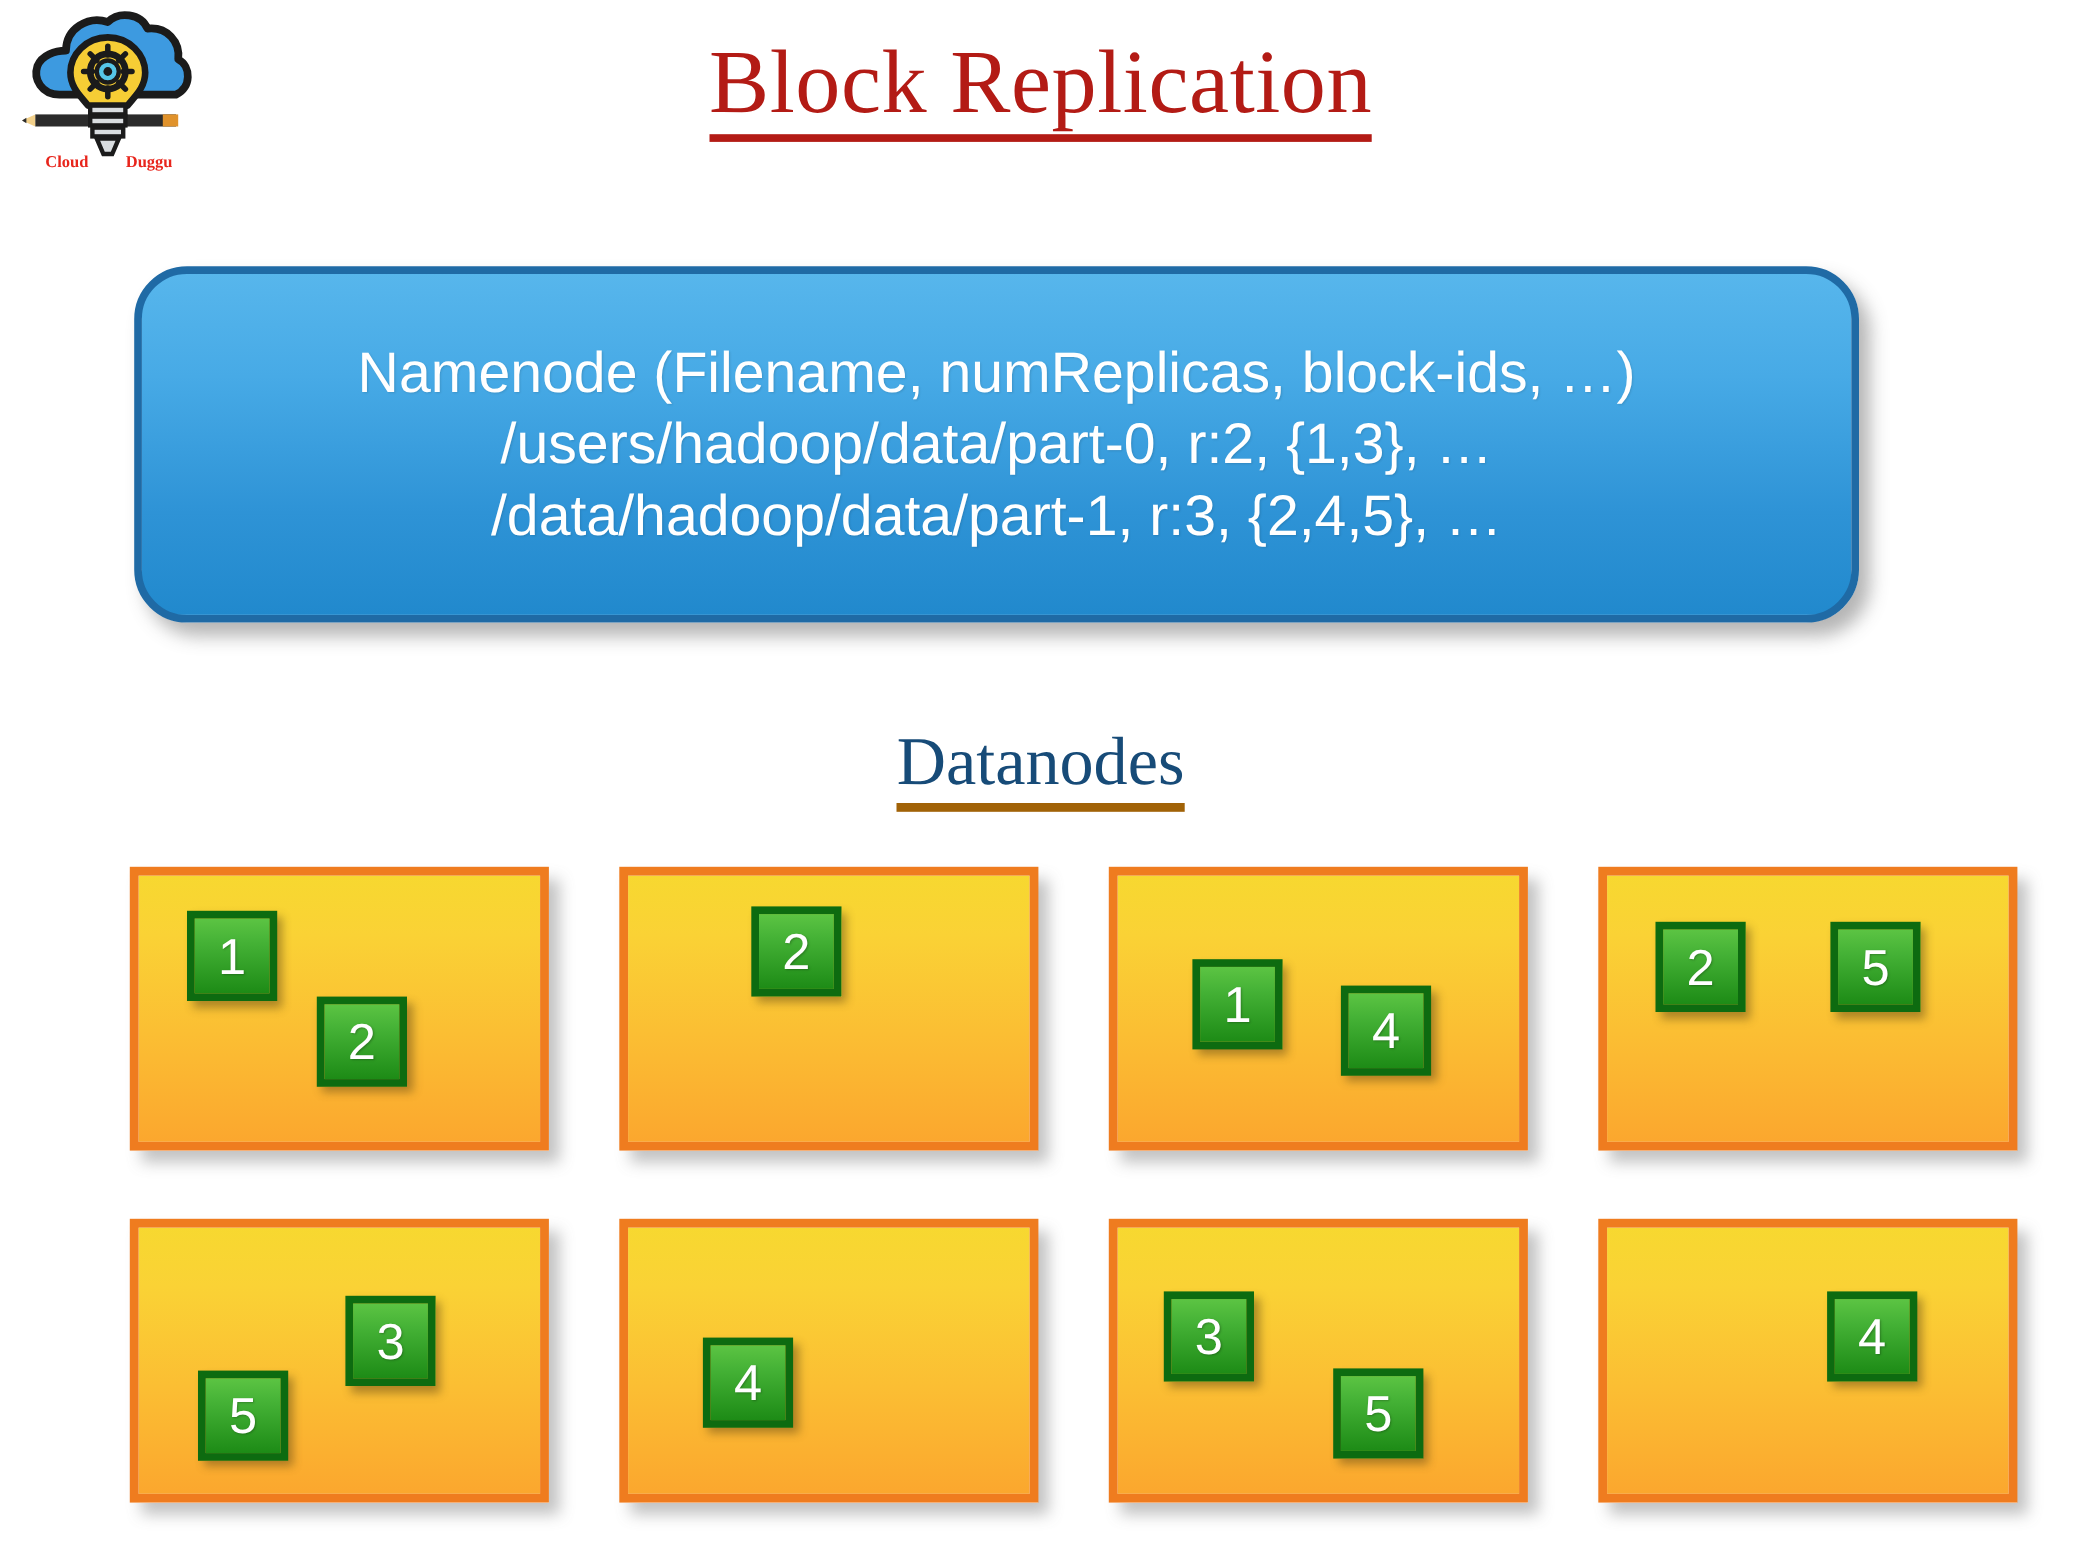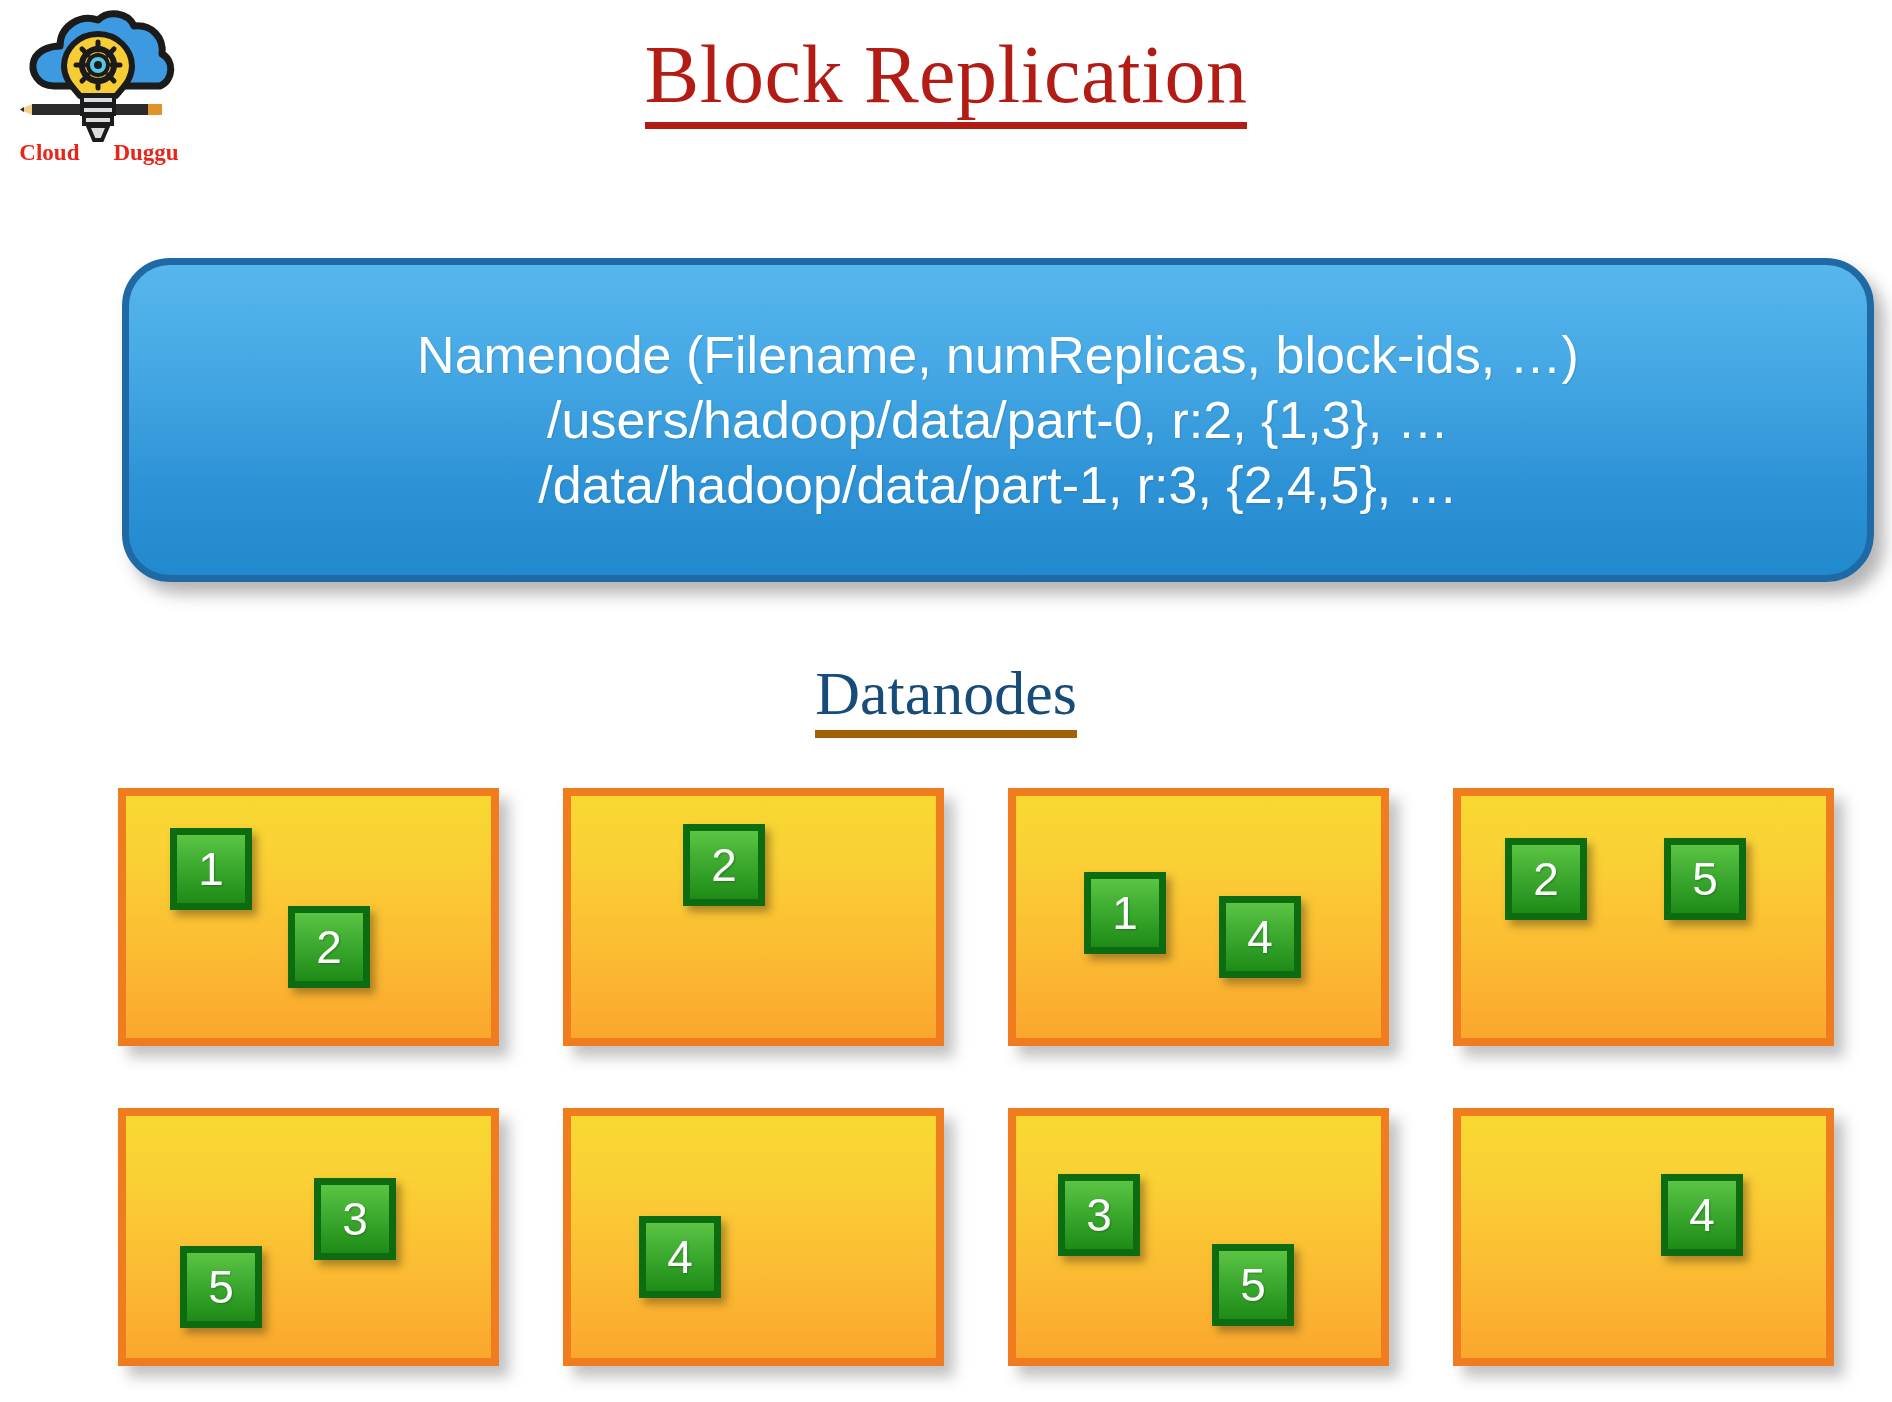--- a/index.html
+++ b/index.html
@@ -29,21 +29,21 @@
   }
   .logo svg { display: block; width: 170px; height: 140px; }
   .logo-wordmark {
     position: absolute;
     left: 0;
     top: 132px;
     width: 170px;
     text-align: center;
     font-family: "Liberation Serif", serif;
     font-weight: bold;
-    font-size: 23px;
+    font-size: 15px;
     color: #e8251c;
     letter-spacing: 0px;
     white-space: nowrap;
   }
   .logo-wordmark .gap { display: inline-block; width: 34px; }
 
   
   .title {
     position: absolute;
     left: 0;
@@ -60,22 +60,22 @@
     display: inline-block;
     border-bottom: 7px solid #b31b15;
     padding-bottom: 2px;
     line-height: 1.1;
   }
 
   
   .namenode {
     position: absolute;
     left: 122px;
-    top: 258px;
-    width: 1752px;
+    top: 242px;
+    width: 1568px;
     height: 324px;
     border-radius: 48px;
     background: linear-gradient(to bottom, #57b6ec 0%, #47aae6 30%, #2e93d6 70%, #2189cd 100%);
     border: 7px solid #1f6aa5;
     box-shadow: 10px 12px 16px rgba(90,90,90,0.45);
     display: flex;
     flex-direction: column;
     align-items: center;
     justify-content: center;
   }

